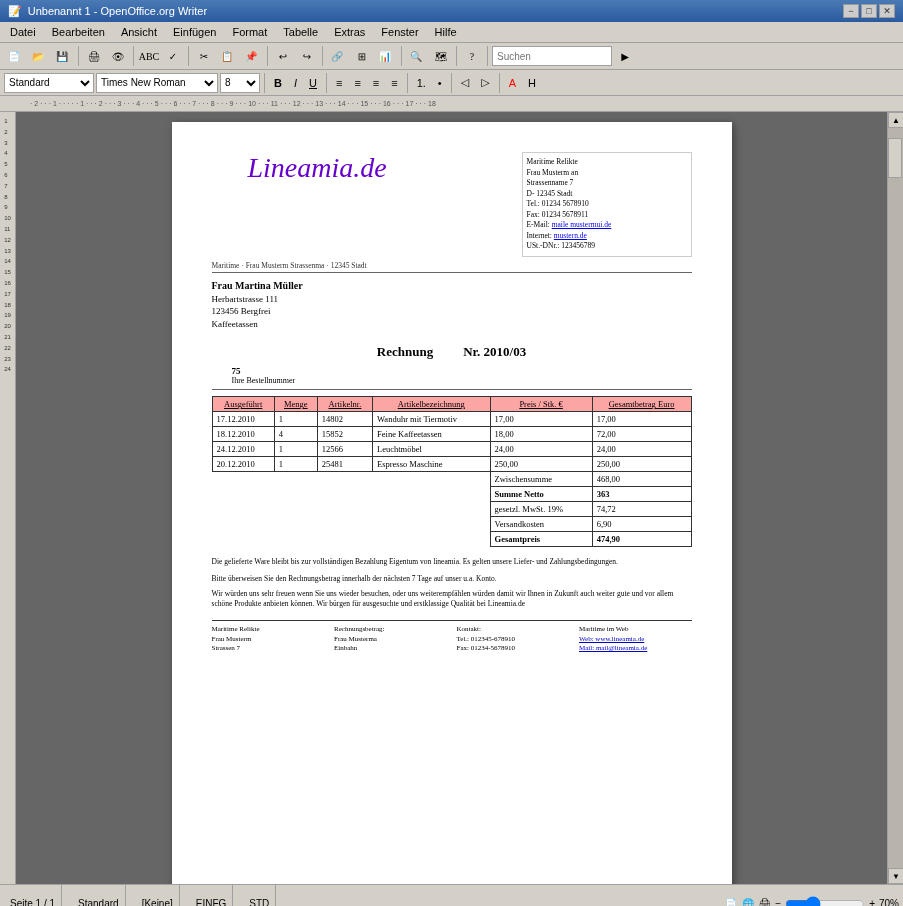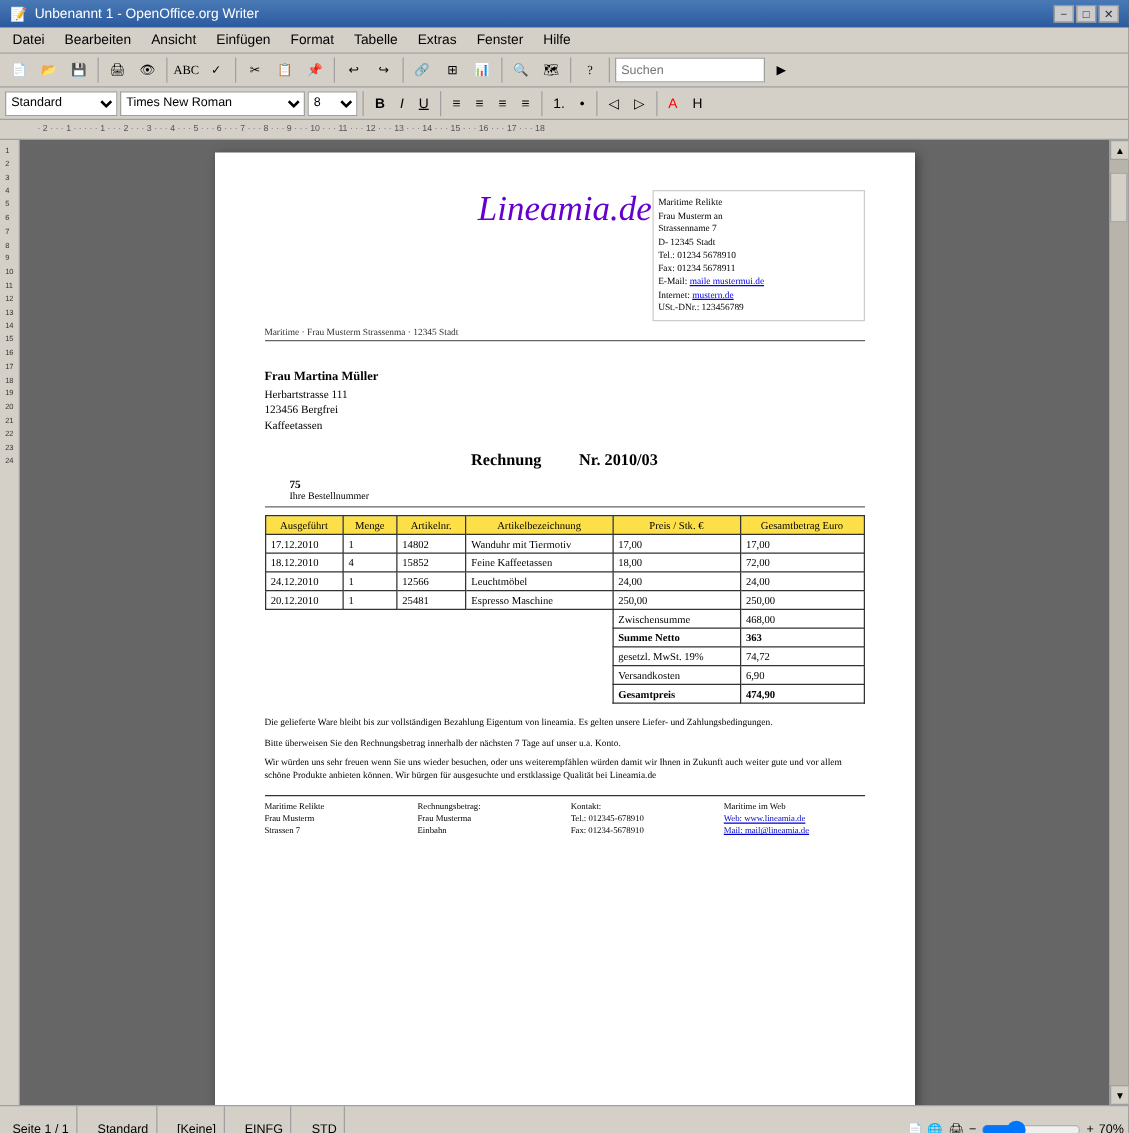--- a/index.html
+++ b/index.html
@@ -171,30 +171,31 @@
     .logo-text {
       color: #6600cc;
       font-size: 28px;
       font-family: 'Times New Roman', serif;
       font-style: italic;
       margin-bottom: 8px;
     }
     
     .header-area {
       display: flex;
-      justify-content: flex-end;
+      justify-content: space-between;
       margin-bottom: 4px;
+      margin-left: 36px;
     }
     
     .sender-info {
       font-size: 7.5px;
       color: #333;
       border-bottom: 1px solid #666;
       padding-bottom: 2px;
-      margin-bottom: 22px;
+      margin-bottom: 6px;
     }
     
     .address-block { font-size: 9px; line-height: 1.4; }
     .address-block strong { font-size: 10px; }
     
     .rechnung-title {
       text-align: center;
       font-size: 14px;
       font-weight: bold;
       margin: 10px 0 6px 0;
@@ -211,22 +212,23 @@
       border-collapse: collapse;
       font-size: 8.5px;
       margin-bottom: 8px;
     }
     .invoice-table th, .invoice-table td {
       border: 1px solid #333;
       padding: 2px 4px;
       vertical-align: top;
     }
     .invoice-table th {
-      background: #fde047;
+      background: #fca5a5;
       font-weight: normal;
+      text-decoration: underline;
     }
     
     .footer-text {
       font-size: 7.5px;
       line-height: 1.4;
       margin-bottom: 6px;
     }
     .footer-bold {
       font-weight: normal;
       font-size: 7.5px;
@@ -324,21 +326,21 @@
   <div class="toolbar-btn">?</div>
   <div class="toolbar-sep"></div>
   <input class="search-box" type="text" placeholder="Suchen" style="">
   <div class="toolbar-btn">▶</div>
 </div>
 
 <div class="format-toolbar">
   <select class="toolbar-select" style="width:90px;">
     <option>Standard</option>
   </select>
-  <select class="toolbar-select" style="width:148px;">
+  <select class="toolbar-select" style="width:122px;">
     <option>Times New Roman</option>
   </select>
   <select class="toolbar-select" style="width:40px;">
     <option>8</option>
   </select>
   <div class="toolbar-sep"></div>
   <button class="fmt-btn fmt-bold">B</button>
   <button class="fmt-btn fmt-italic">I</button>
   <button class="fmt-btn fmt-underline">U</button>
   <div class="toolbar-sep"></div>

